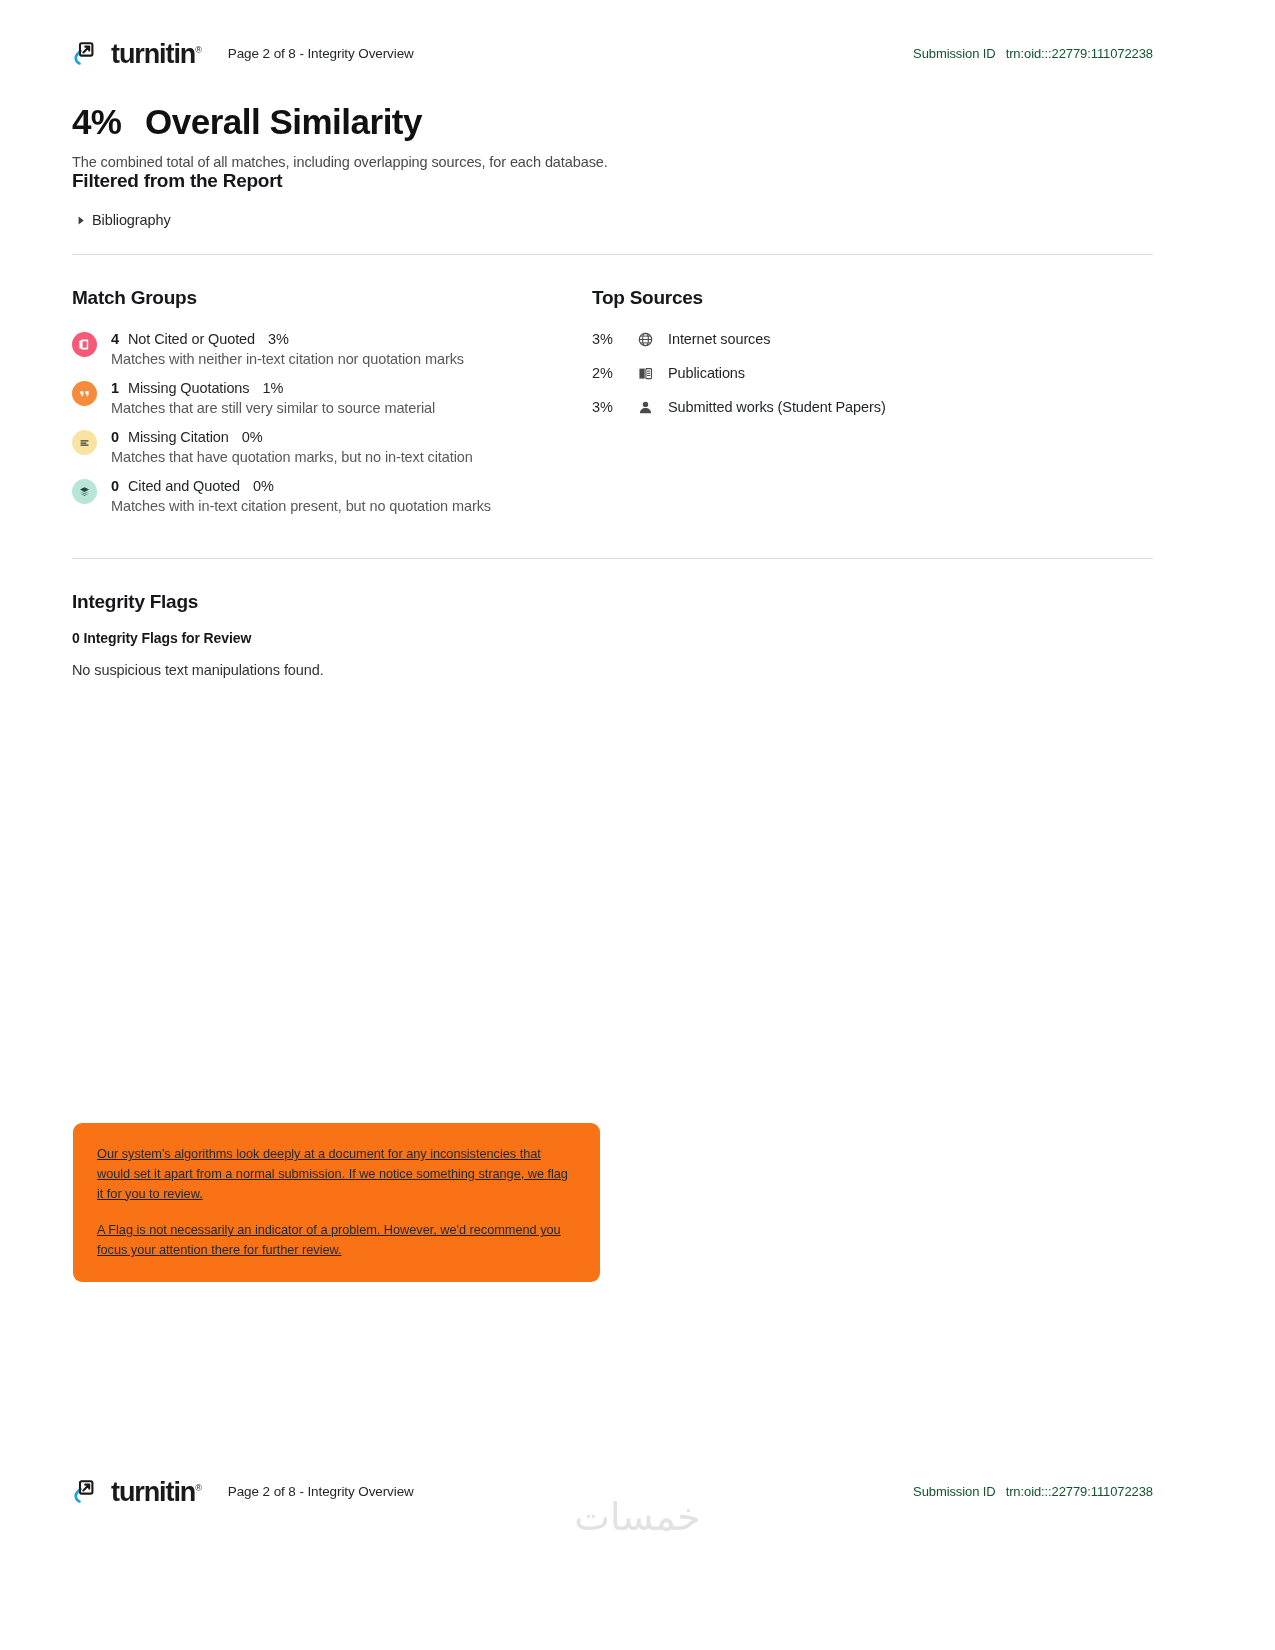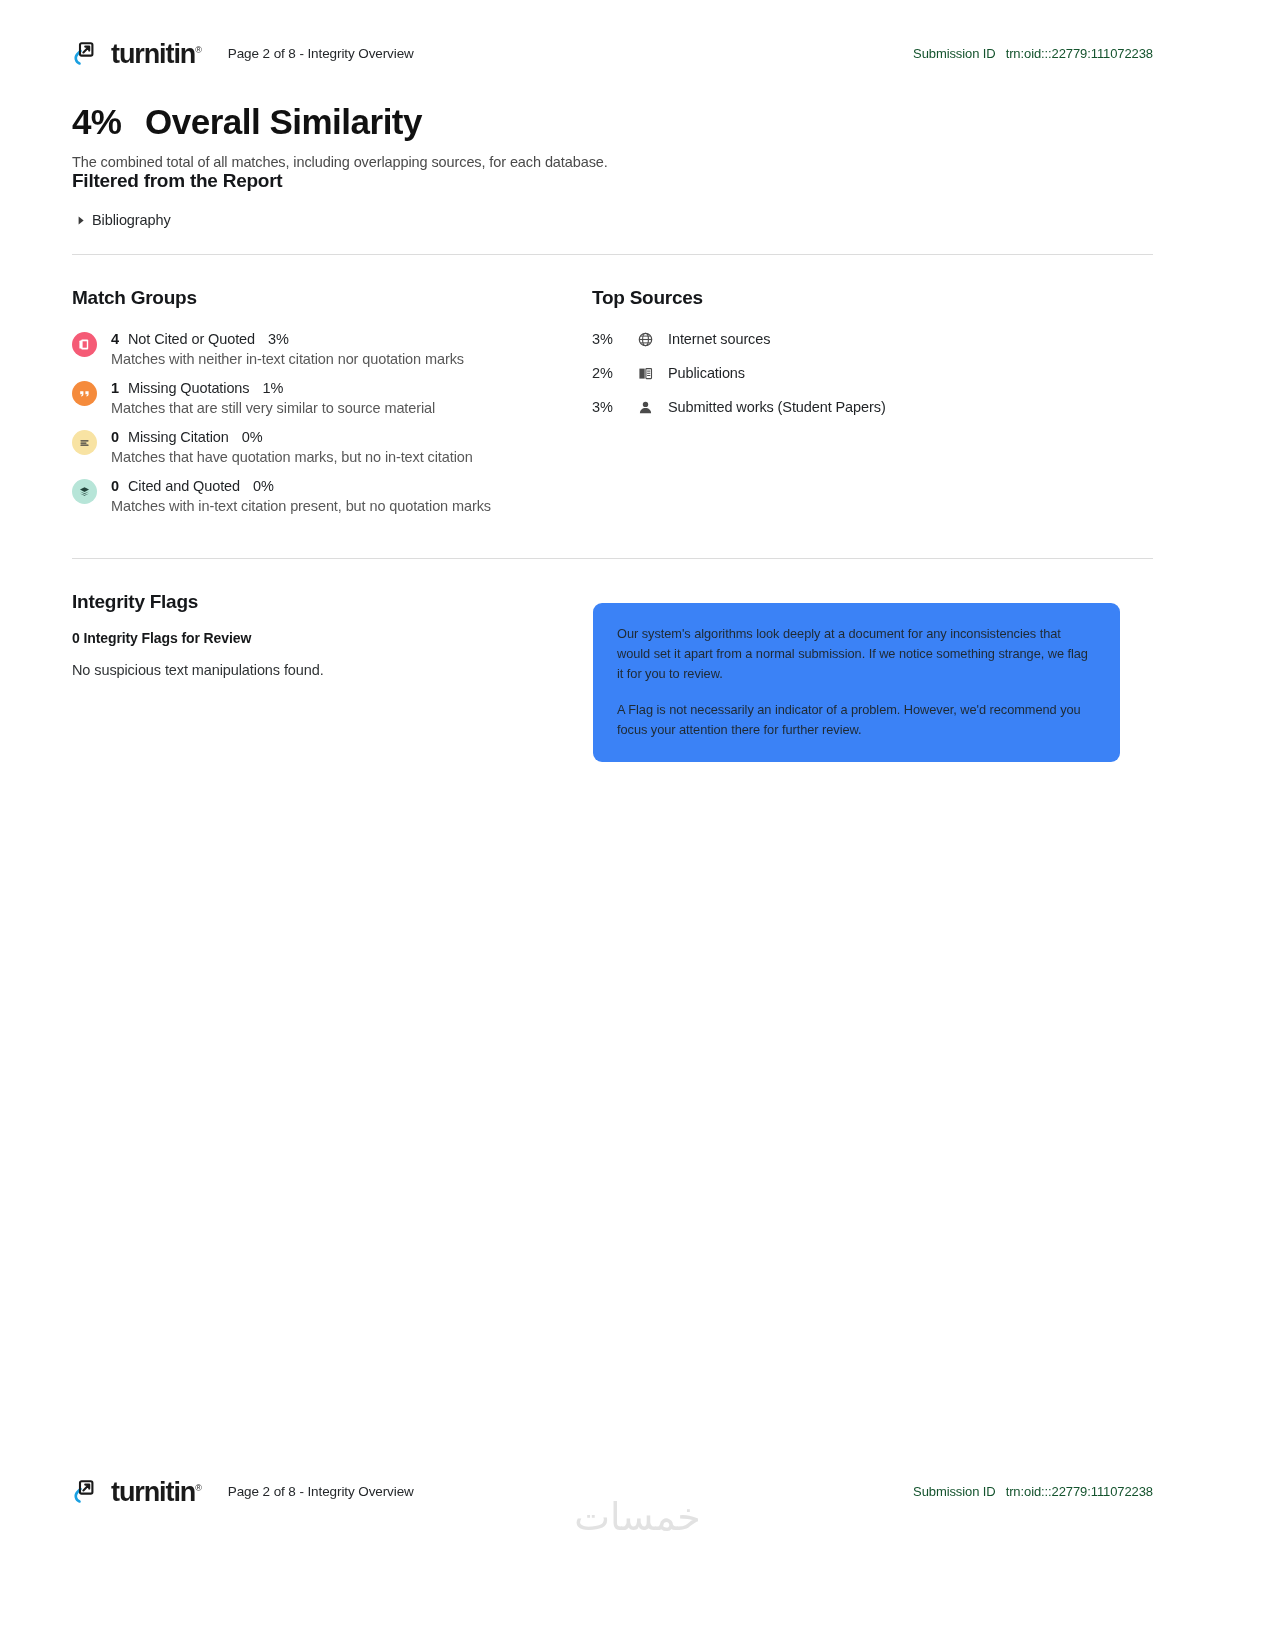--- a/index.html
+++ b/index.html
@@ -214,44 +214,46 @@
     align-items: center;
     color: #4b4b4b;
   }
   .source-icon svg { display: block; }
   .source-name { color: #1f2225; }
 
   
   .integrity-wrap {
     display: flex;
     margin-top: 32px;
+    flex-direction: column;
   }
   .integrity-left { width: 520px; flex: 0 0 520px; }
   .integrity-right { flex: 1 1 auto; padding-top: 12px; }
 
   .integrity-count {
     margin-top: 17px;
     font-size: 14px;
     font-weight: 700;
     color: #16181a;
     letter-spacing: -0.1px;
   }
   .integrity-note {
     margin-top: 16px;
     font-size: 14.5px;
     color: #303335;
     letter-spacing: -0.1px;
   }
 
   .info-box {
-    background: #3b82f6;
+    background: #f97316;
     border-radius: 9px;
     padding: 21px 24px 22px 24px;
     width: 527px;
     margin-left: 1px;
+    text-decoration: underline;
   }
   .info-box p {
     font-size: 12.8px;
     line-height: 1.55;
     color: #1f2a33;
     letter-spacing: -0.05px;
   }
   .info-box p + p { margin-top: 17px; }
 
   

